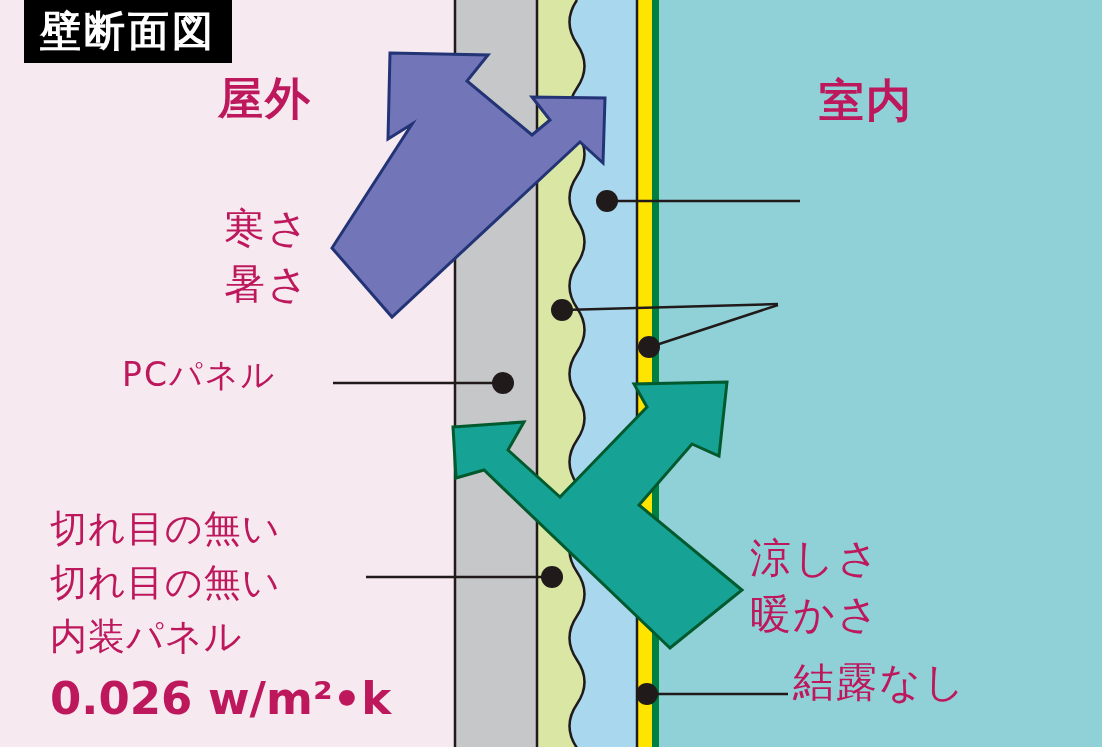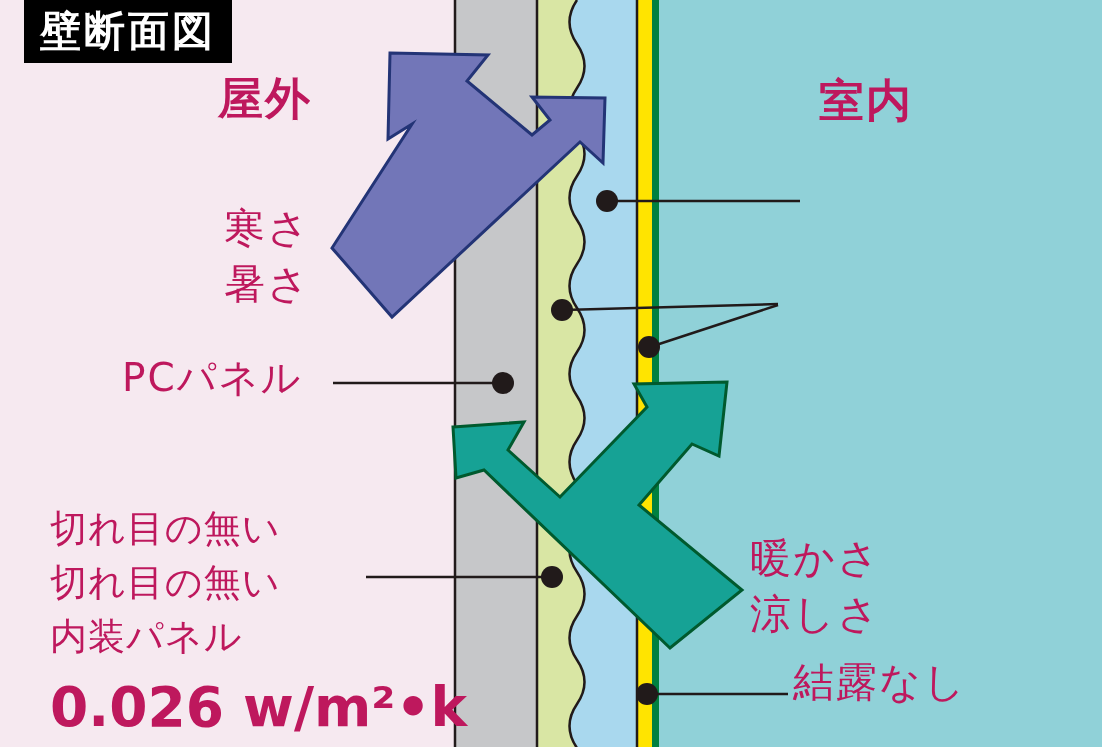--- a/index.html
+++ b/index.html
@@ -20,21 +20,21 @@
   .side-label { font-size:45px; font-weight:bold; }
   .callout    { font-size:41px; }
   .multiline  { line-height:56px; }
   .title-box {
     position:absolute; left:0; top:0;
     width:208px; height:63px;
     display:flex; align-items:center; justify-content:center;
     font-size:41px; font-weight:bold; letter-spacing:3px;margin-left:24px;
   }
   .urethane-block { font-size:37px; line-height:54px; letter-spacing:1px; }
-  .urethane-value { font-size:55px; font-weight:700; letter-spacing:0px; margin-top:16px; }
+  .urethane-value { font-size:45px; font-weight:700; letter-spacing:0px; margin-top:8px; }
 </style>
 </head>
 <body>
 
 <div class="stage">
 
   <svg width="1102" height="747" viewBox="0 0 1102 747">
 
     <rect x="0" y="0" width="455" height="747" fill="#f6e9f0"></rect>
     <rect x="455" y="0" width="82" height="747" fill="#c6c7c9"></rect>
@@ -74,29 +74,29 @@
 
   <div class="label side-label" style="left:218px; top:76px;">屋外</div>
   <div class="label side-label" style="left:819px; top:78px;">室内</div>
 
   <div class="label callout multiline" style="left:224px; top:200px;">
     <div>寒さ</div>
     <div>暑さ</div>
   </div>
 
 
-  <div class="label callout" style="left:122px; top:358px; font-size:39px;">PCパネル</div>
+  <div class="label callout" style="left:122px; top:358px; font-size:33px;">PCパネル</div>
 
   <div class="label urethane-block" style="left:50px; top:502px;">
     <div>切れ目の無い</div>
     <div>切れ目の無い</div>
     <div>内装パネル</div>
     <div class="urethane-value">0.026 w/m²•k</div>
   </div>
 
   <div class="label callout multiline" style="left:750px; top:530px;">
+    <div>涼しさ</div>
     <div>暖かさ</div>
-    <div>涼しさ</div>
   </div>
 
   <div class="label callout" style="left:793px; top:662px;">結露なし</div>
 
 </div>
 
 </body></html>

